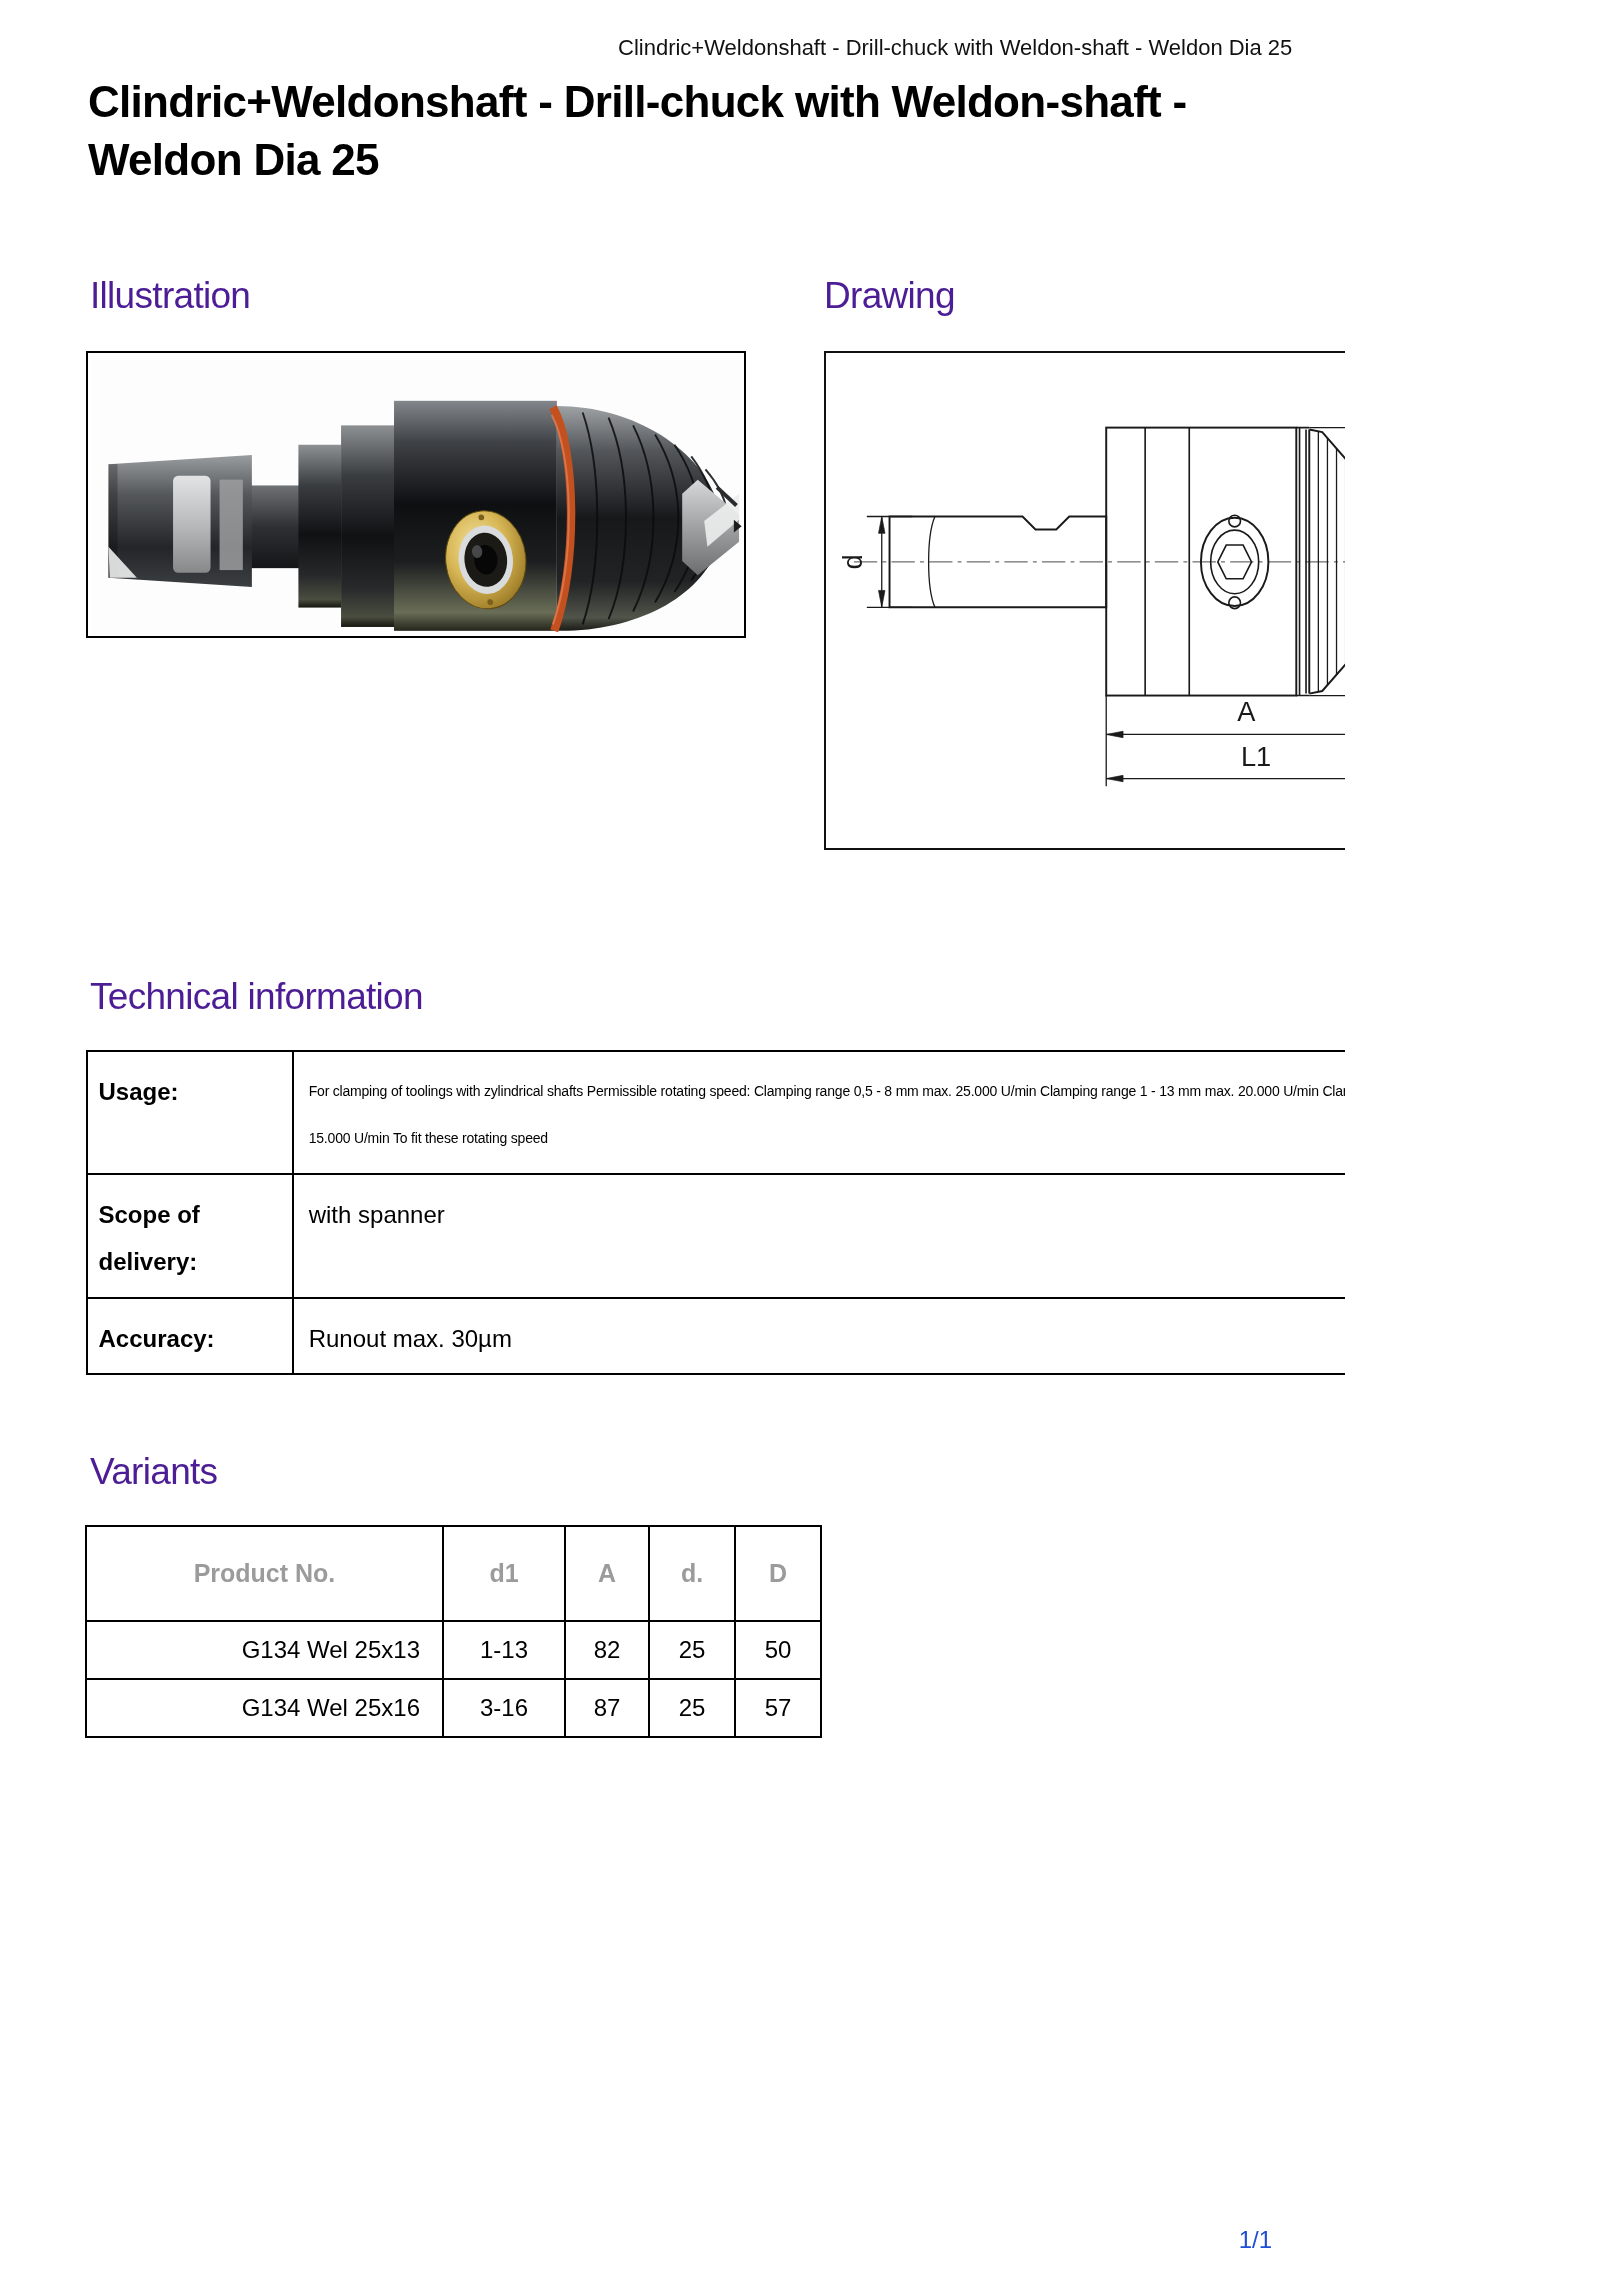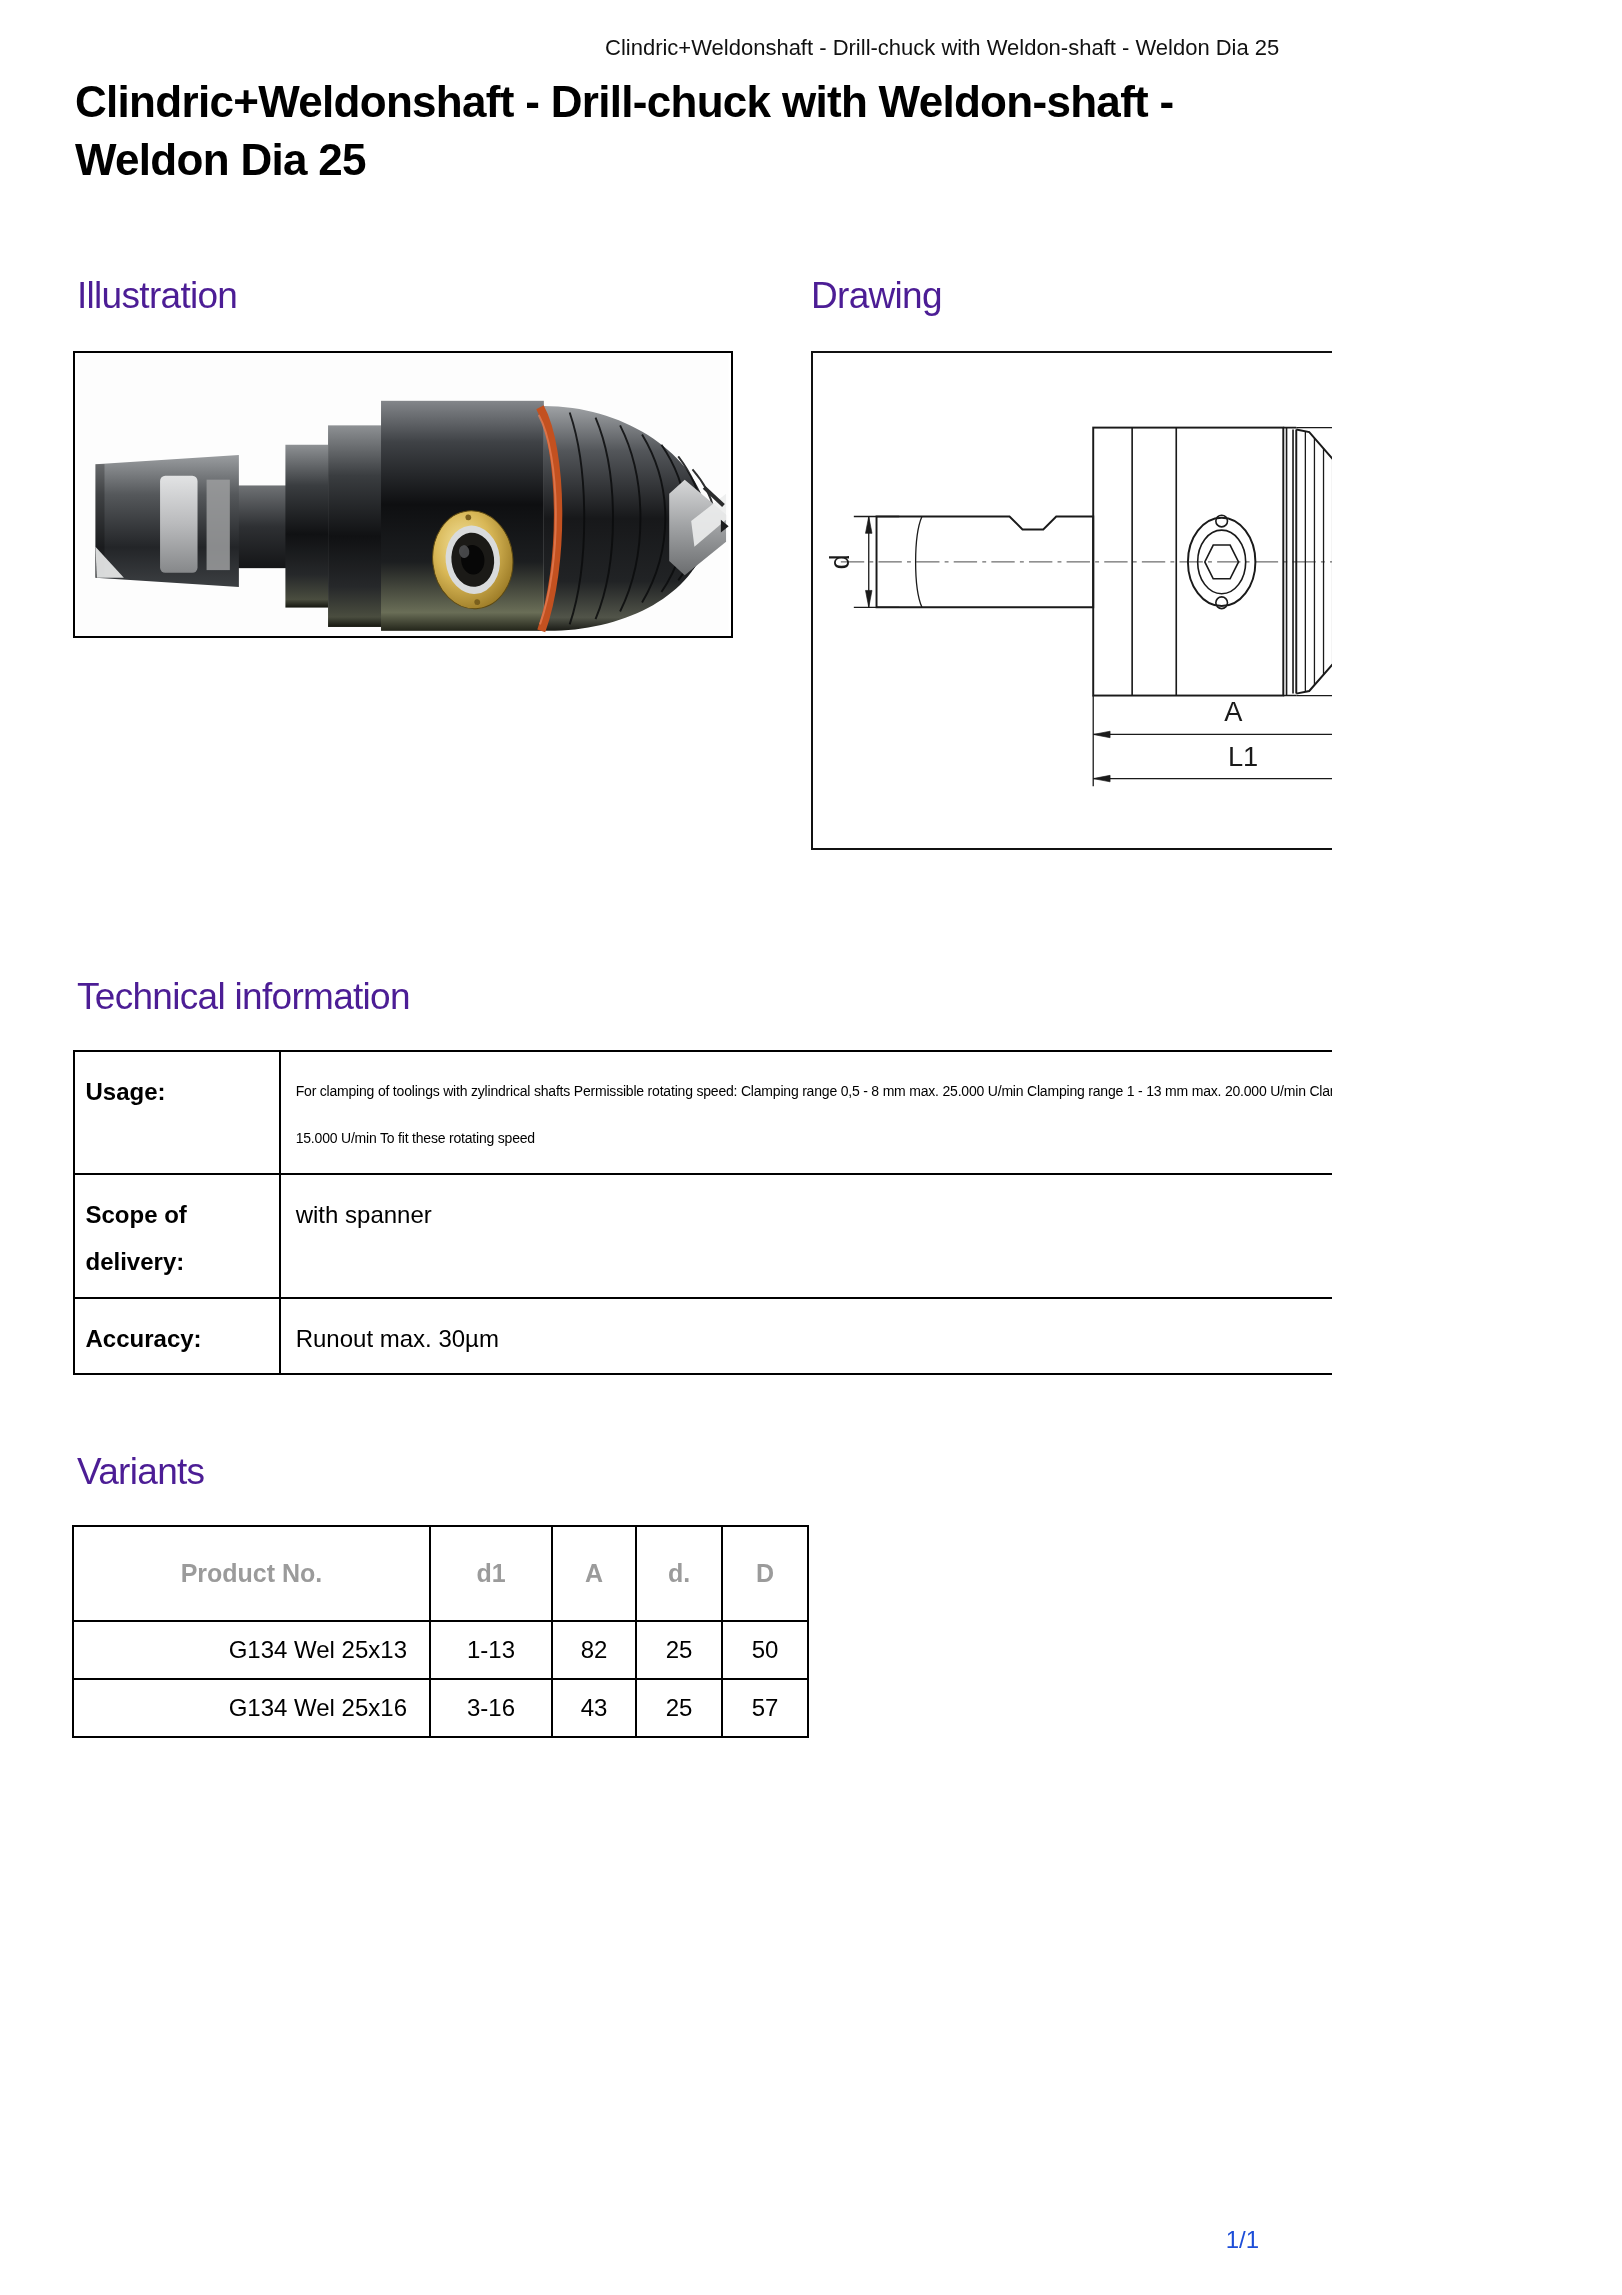--- a/index.html
+++ b/index.html
@@ -3,20 +3,21 @@
 <meta charset="utf-8">
 <style>
   html,body{margin:0;padding:0;background:#ffffff;}
   .page{
     position:relative;
     width:1332px;height:2295px;
     background:#ffffff;
     font-family:"Liberation Sans", sans-serif;
     color:#000;
     overflow:hidden;
+    margin-left:13px;
   }
   .header-line{
     position:absolute;left:605px;top:35px;
     font-size:22px;white-space:nowrap;color:#111;
   }
   .doc-title{
     position:absolute;left:75px;top:73px;width:1230px;
     font-size:44px;font-weight:bold;line-height:58px;color:#000;
     letter-spacing:-0.7px;
   }
@@ -330,21 +331,21 @@
     <tr>
       <td class="prod">G134 Wel 25x13</td>
       <td>1-13</td>
       <td>82</td>
       <td>25</td>
       <td>50</td>
     </tr>
     <tr>
       <td class="prod">G134 Wel 25x16</td>
       <td>3-16</td>
-      <td>43</td>
+      <td>87</td>
       <td>25</td>
       <td>57</td>
     </tr>
   </tbody>
     </table>
 
   <div class="footer-page">1/1</div>
 
 </div>
 

